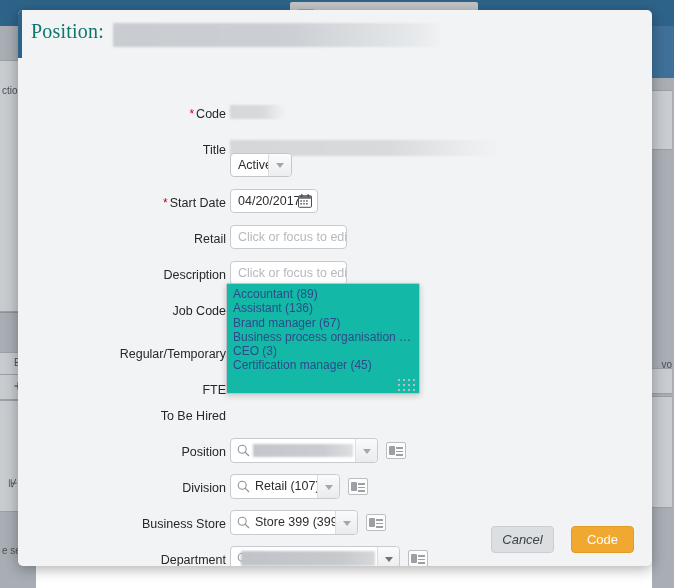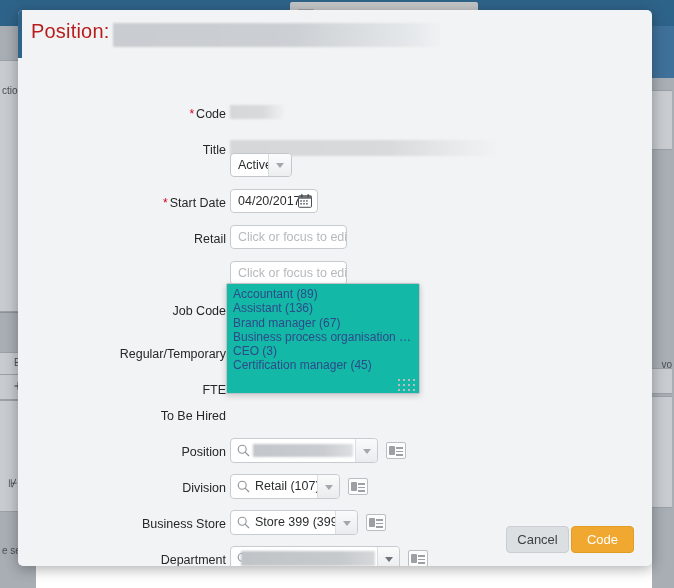--- a/index.html
+++ b/index.html
@@ -103,23 +103,23 @@
   }
   .modal-header {
     position: absolute;
     left: 0; top: 0;
     width: 634px; height: 48px;
   }
   .modal-title {
     position: absolute;
     left: 13px; top: 10px;
     font-size: 20px;
-    color: #b91c1c;
+    color: #0f766e;
     letter-spacing: .2px;
-    font-family: Liberation Sans, sans-serif;
+    font-family: Liberation Serif, serif;
   }
   .redact {
     position: absolute;
     background: linear-gradient(to right, #c9ccd0 0%, #ccd0d4 55%, #e6e9eb 92%, #f0f1f3 100%);
     border-radius: 1px;
     filter: blur(1.2px);
   }
   .redact.light {
     background: linear-gradient(to right, #d5d7d9 0%, #d8dadc 60%, #eceeef 92%, #f1f2f3 100%);
   }
@@ -356,25 +356,26 @@
     top: 8px;
     height: 27px;
     box-sizing: border-box;
     border-radius: 4px;
     font-size: 13px;
     line-height: 25px;
     text-align: center;
     cursor: pointer;
   }
   .btn-cancel {
-    right: 83px;
+    right: 98px;
     width: 63px;
     background: #dcdfe2;
     border: 1px solid #cacdd1;
     color: #3d4246;
+    font-style: italic;
   }
   .btn-save {
     right: 18px;
     width: 63px;
     background: #f0a830;
     border: 1px solid #e19c24;
     color: #ffffff;
   }
 </style>
 </head>
@@ -473,20 +474,21 @@
       </div>
 
       <div class="row" style="top:134px;">
         <div class="label"><span>Retail</span></div>
         <div class="ctrl" style="width:117px;">
           <div class="input-box placeholder">Click or focus to edit</div>
         </div>
       </div>
 
       <div class="row" style="top:170px;">
+        <div class="label"><span>Description</span></div>
         <div class="ctrl" style="width:117px;">
           <div class="input-box placeholder">Click or focus to edit</div>
         </div>
       </div>
 
       <div class="row" style="top:206px;">
         <div class="label"><span>Job Code</span></div>
         <div class="ctrl" style="width:142px;">
           <div class="lookup focused">
             <svg class="search-icon" viewBox="0 0 13 13">

